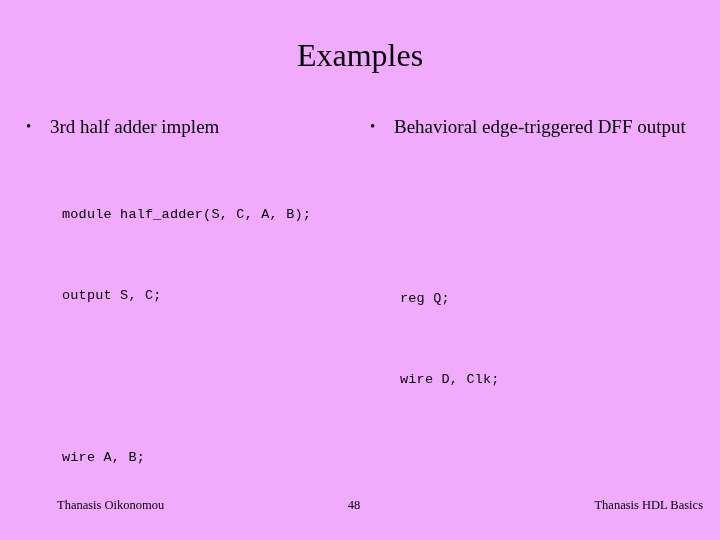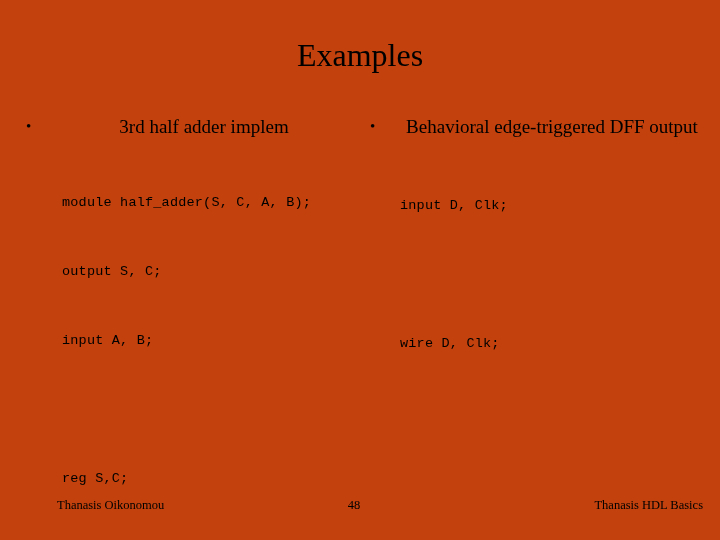--- a/index.html
+++ b/index.html
@@ -9,21 +9,21 @@
     background: #ffffff;
   }
   body {
     font-family: "Liberation Serif", "DejaVu Serif", serif;
     color: #000000;
   }
   #slide {
     position: relative;
     width: 720px;
     height: 540px;
-    background: #c2410c;
+    background: #f0abfc;
     overflow: hidden;
   }
   
   .slide-title {
     position: absolute;
     left: 0;
     top: 36px;
     width: 720px;
     text-align: center;
     font-family: "Liberation Serif", "DejaVu Serif", serif;
@@ -51,34 +51,34 @@
     line-height: 25px;
     color: #000000;
   }
   .bullet-row .bullet-mark {
     position: absolute;
     left: 8px;
     top: 0;
     font-size: 15px;
     line-height: 25px;
   }
-  .bullet-text { display: block; text-align: center; }
+  .bullet-text { display: block; }
 
   
   .code-block {
     font-family: "Liberation Mono", "DejaVu Sans Mono", monospace;
     font-size: 13.5px;
     line-height: 23px;
     color: #000000;
     white-space: pre;
     letter-spacing: 0.2px;
   }
   #code-left  { margin-top: 6px; padding-left: 44px; }
   #code-right { margin-top: 9px; padding-left: 38px; }
-  .code-line { display: block; min-height: 23px; white-space: pre; }
+  .code-line { display: block; min-height: 23px; white-space: pre; margin-top: 12px; }
   .code-line.blank { height: 23px; }
 
   
   .footer {
     position: absolute;
     left: 0;
     top: 496px;
     width: 720px;
     height: 20px;
     font-family: "Liberation Serif", "DejaVu Serif", serif;
@@ -101,45 +101,43 @@
   <div class="column" id="col-left">
 
     <div class="bullet-row">
       <span class="bullet-mark">•</span>
       <span class="bullet-text">3rd half adder implem</span>
     </div>
 
     <div class="code-block" id="code-left">
       <span class="code-line">module half_adder(S, C, A, B);</span>
       <span class="code-line">output S, C;</span>
-      <span class="code-line">input A, B;</span>
       <span class="code-line blank"></span>
-      <span class="code-line">reg S,C;</span>
       <span class="code-line">wire A, B;</span>
       
       
       
       
       
       
       
     </div>
 
   </div>
 
   <div class="column" id="col-right">
 
     <div class="bullet-row">
       <span class="bullet-mark">•</span>
       <span class="bullet-text">Behavioral edge-triggered DFF output</span>
     </div>
 
     <div class="code-block" id="code-right">
-      <span class="code-line">input D, Clk;</span>
       <span class="code-line blank"></span>
+      <span class="code-line">reg Q;</span>
       <span class="code-line">wire D, Clk;</span>
       
       
       
       
       
     </div>
 
   </div>
 

